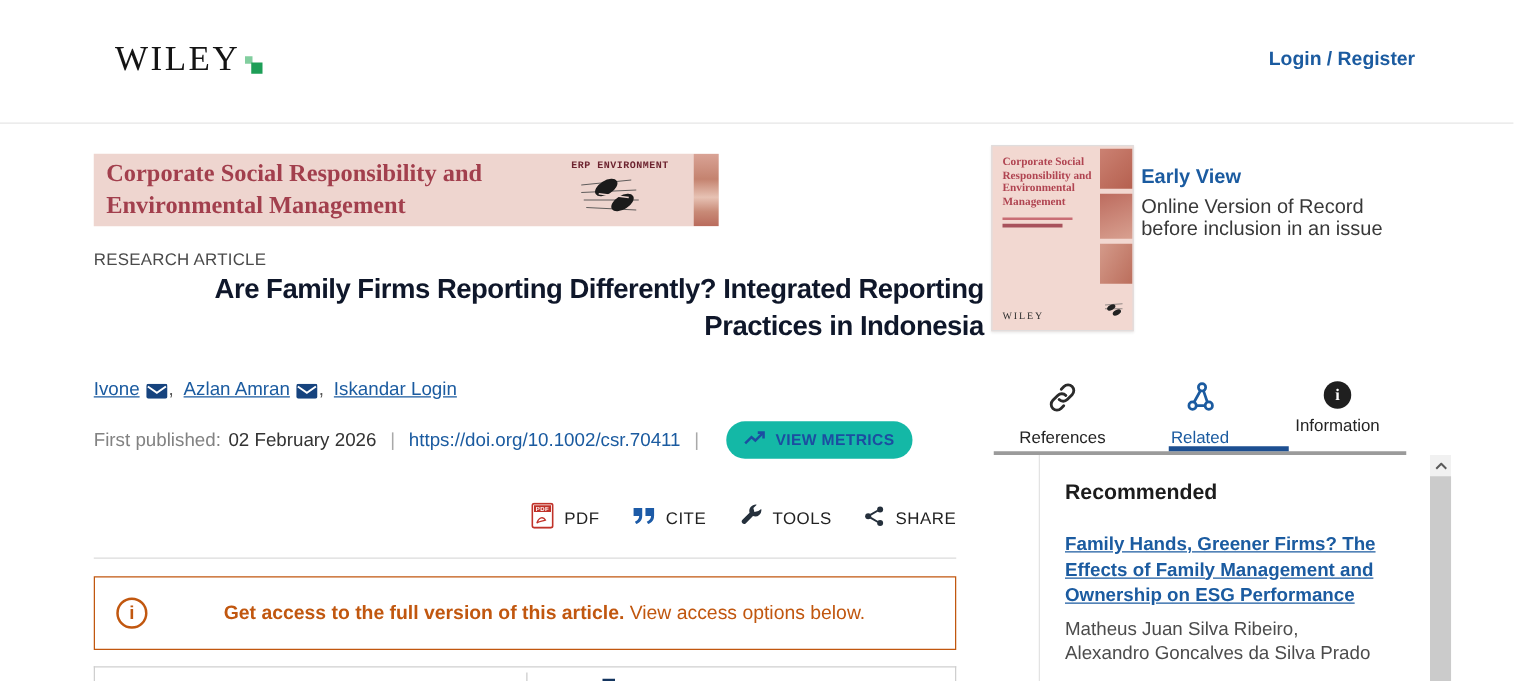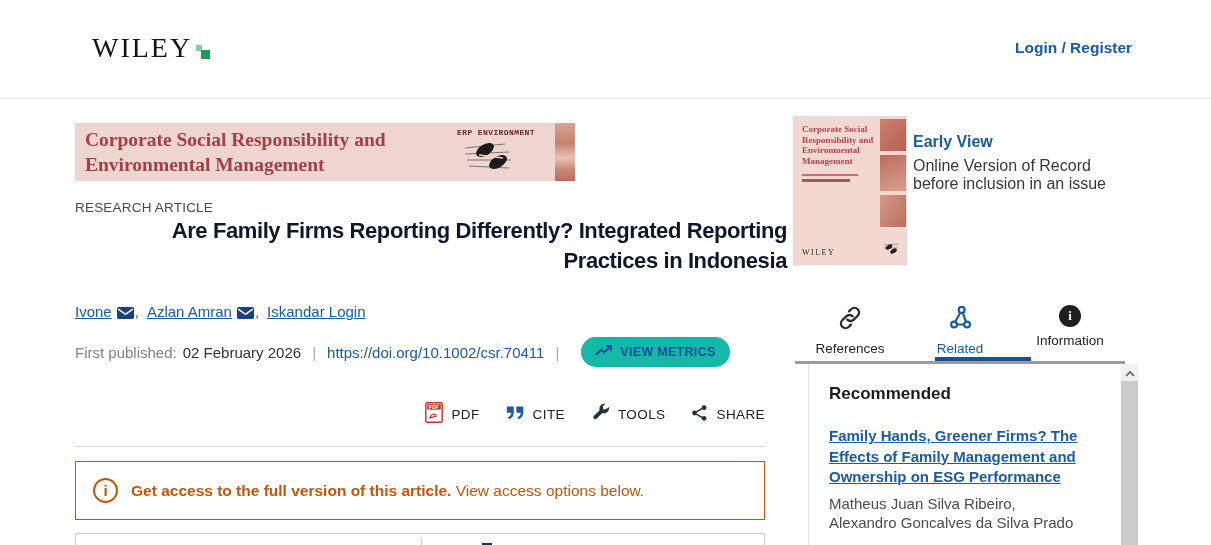--- a/index.html
+++ b/index.html
@@ -47,21 +47,21 @@
   .metrics-btn { display: inline-flex; align-items: center; gap: 8px; background: #14b8a6; border: 0; border-radius: 15px; padding: 7px 14px; margin-left: 11px; font-size: 12.5px; font-weight: bold; letter-spacing: 0.3px; color: #1c4da1; cursor: pointer; font-family: "Liberation Sans", sans-serif; }
 
   .actions { position: absolute; left: 75px; top: 402px; width: 690px; display: flex; justify-content: flex-end; align-items: center; gap: 26px; }
   .action { display: flex; align-items: center; gap: 8px; font-size: 13.5px; letter-spacing: 0.4px; color: #222; cursor: pointer; }
 
   .rule { position: absolute; left: 75px; top: 446px; width: 690px; border-top: 1px solid #dcdcdc; }
 
   .access-box { position: absolute; left: 75px; top: 461px; width: 690px; height: 59px; border: 1px solid #c1570f; display: flex; align-items: center; padding: 0 17px; gap: 13px; }
   .info-circle { flex: 0 0 auto; width: 25px; height: 25px; border: 2.5px solid #c1570f; border-radius: 50%; color: #c1570f; font-weight: bold; font-size: 15px; display: flex; align-items: center; justify-content: center; }
   .access-text { font-size: 15.5px; color: #c1570f; }
-  .access-text .b { font-weight: bold; }
+  .access-text .b { font-weight: bold; margin-left: 48px; }
   .access-view { cursor: pointer; }
 
   .options-panel { position: absolute; left: 75px; top: 533px; width: 690px; height: 12px; border: 1px solid #cfcfcf; border-bottom: none; background: #fff; }
   .options-divider { position: absolute; left: 345px; top: 4px; width: 1px; height: 8px; background: #ccc; }
   .options-peek { position: absolute; left: 406px; top: 9px; width: 10px; height: 3px; background: #14355f; }
 
   
   .cover { position: absolute; left: 793px; top: 116px; width: 114px; height: 149px; background: #f2d8d1; border: 1px solid #e0dddd; cursor: pointer; overflow: hidden; box-shadow: 0 1px 2px rgba(0,0,0,0.08); }
   .cover-title { position: absolute; left: 8px; top: 7px; width: 74px; font-family: "Liberation Serif", serif; font-weight: bold; font-size: 9px; line-height: 10.5px; color: #b04451; }
   .cover-line1 { position: absolute; left: 8px; top: 57px; width: 56px; height: 2px; background: #c96d75; }
@@ -74,21 +74,21 @@
   .earlyview-title { position: absolute; left: 913px; top: 133px; font-size: 16px; font-weight: bold; color: #1b5ba0; }
   .earlyview-text { position: absolute; left: 913px; top: 157px; width: 218px; font-size: 16px; line-height: 17.5px; color: #383838; }
 
   .tabs { position: absolute; left: 795px; top: 299px; width: 330px; display: flex; }
   .tab { flex: 1; display: flex; flex-direction: column; align-items: center; gap: 6px; cursor: pointer; padding-top: 6px; }
   .tab-label { font-size: 13.5px; color: #242424; }
   .tab.active .tab-label { color: #1b5ba0; }
   .tab-underline { position: absolute; left: 935px; top: 357px; width: 96px; height: 4px; background: #1d4f91; z-index: 2; }
   .tabs-baseline { position: absolute; left: 795px; top: 361px; width: 330px; height: 3px; background: #9b9b9b; }
 
-  .panel { position: absolute; left: 808px; top: 364px; width: 330px; height: 181px; border-left: 1px solid #e3e3e3; background: #fff; overflow: hidden; }
+  .panel { position: absolute; left: 831px; top: 364px; width: 330px; height: 181px; border-left: 1px solid #e3e3e3; background: #fff; overflow: hidden; }
   .rec-heading { position: absolute; left: 20px; top: 20px; font-size: 17px; font-weight: bold; color: #1c1c1c; }
   .rec-link { position: absolute; left: 20px; top: 62px; width: 276px; font-size: 15px; font-weight: bold; color: #1b5ba0; text-decoration: underline; line-height: 20.5px; cursor: pointer; }
   .rec-authors { position: absolute; left: 20px; top: 131px; font-size: 15px; color: #4c4c4c; line-height: 18.5px; }
 
   .scrollbar { position: absolute; right: 0; top: 0; width: 17px; height: 181px; background: #f1f1f1; }
   .scroll-up { width: 17px; height: 16px; display: flex; align-items: center; justify-content: center; cursor: pointer; }
   .scroll-thumb { position: absolute; left: 0; top: 17px; width: 17px; bottom: 0; background: #cbcbcb; cursor: pointer; }
 </style>
 </head>
 <body>

